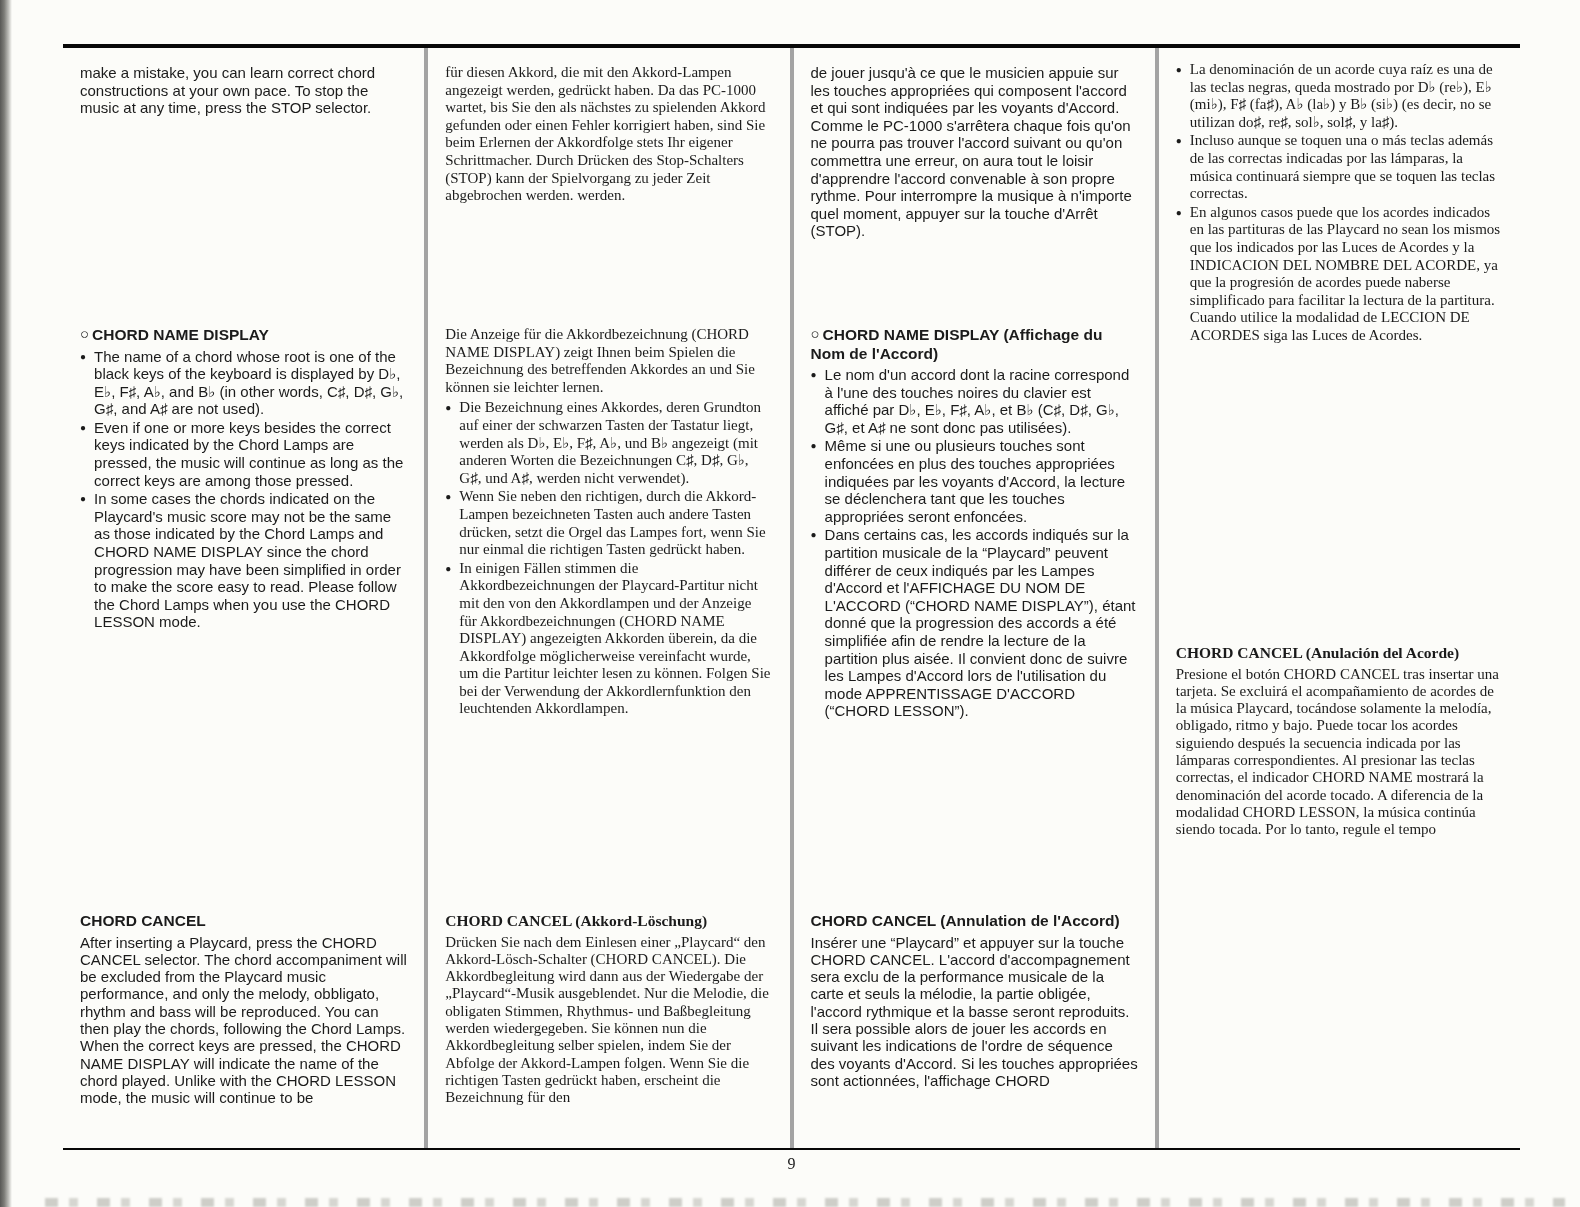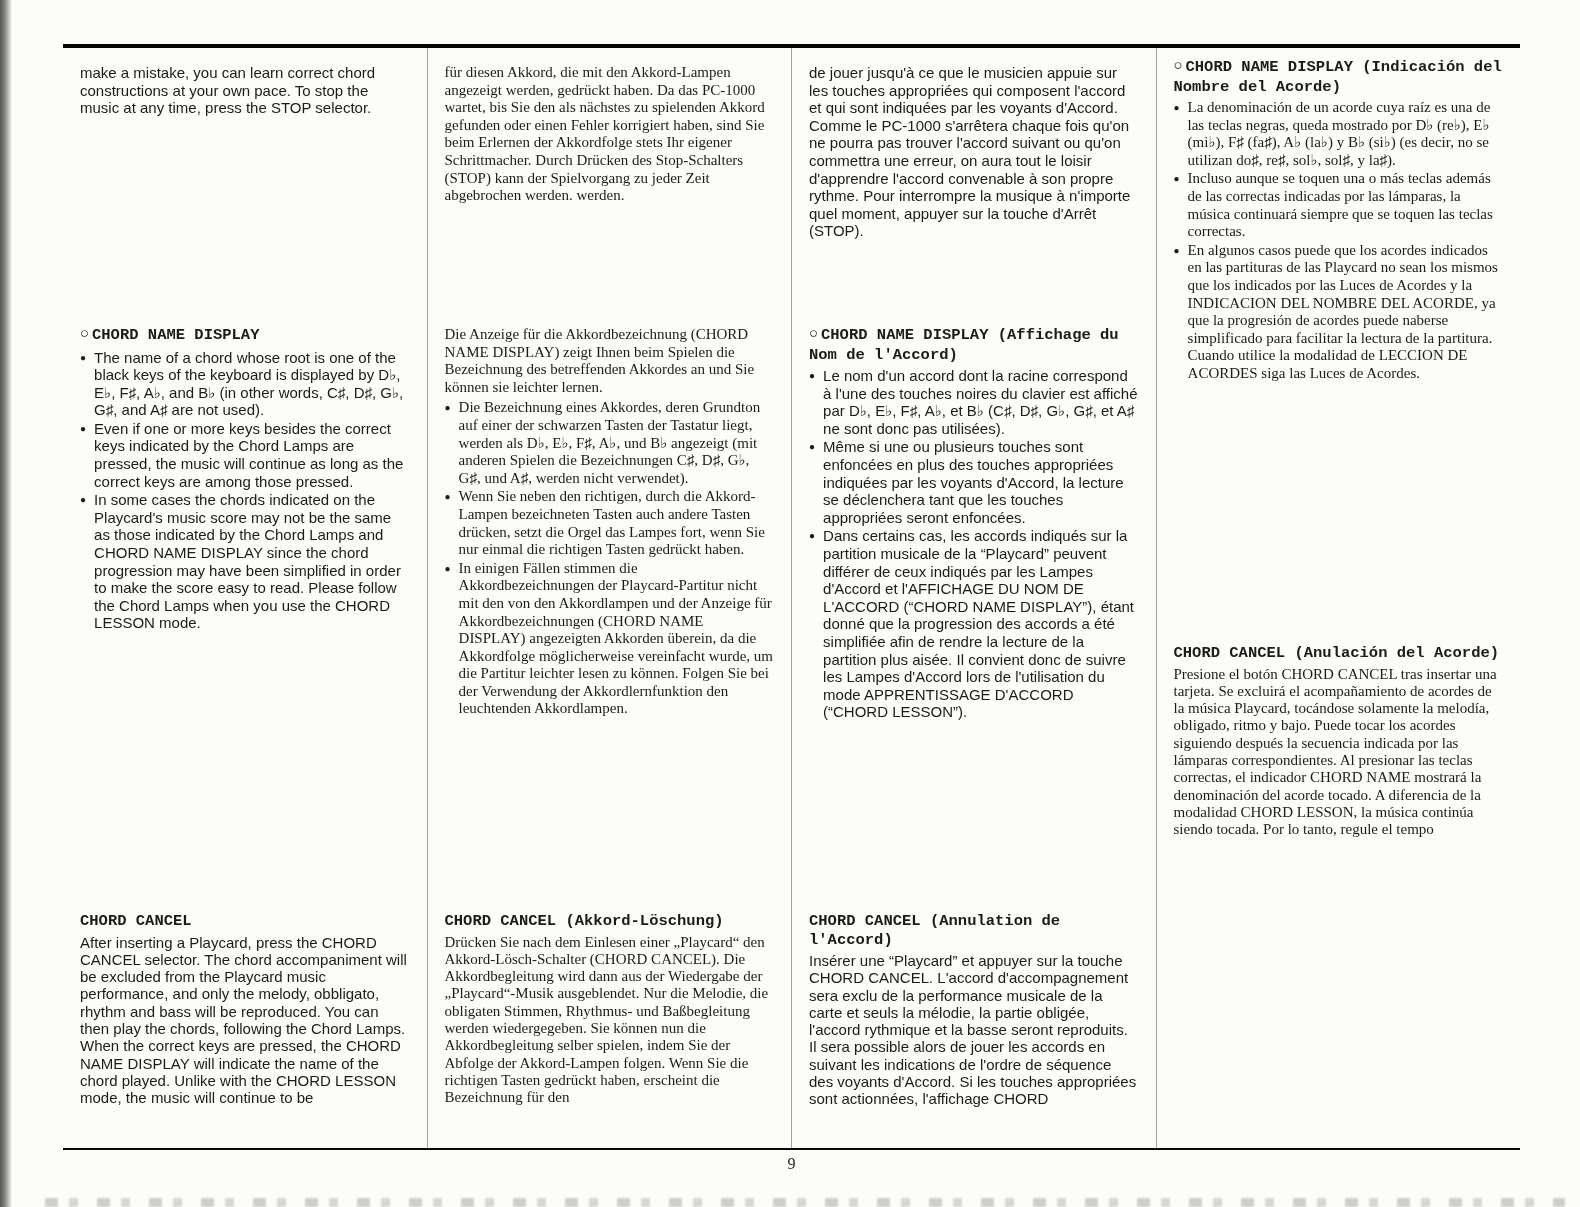--- a/index.html
+++ b/index.html
@@ -14,30 +14,30 @@
     background:linear-gradient(to right,#454543 0%,#6e6e6a 35%,#b4b4b0 70%,rgba(220,220,216,0) 100%);
     opacity:.9;
   }
   .rule-top    { position:absolute; left:63px; top:44px;  width:1457px; height:4px; background:#080808; }
   .rule-bottom { position:absolute; left:63px; top:1148px; width:1457px; height:2px; background:#080808; }
   .content {
     position:absolute; left:63px; top:48px; width:1457px; height:1100px;
     display:flex;
   }
   .col { flex:1 1 0; padding:0 17px; overflow:hidden; }
-  .col + .col { border-left:1px solid #a3a3a3; }
+  .col + .col { border-left:4px solid #a3a3a3; }
   .sans  { font-family:"Liberation Sans", sans-serif; }
   .serif { font-family:"Liberation Serif", serif; }
   .sec  { overflow:hidden; }
   .sec1 { height:268px; padding-top:16px; }
   .sec2 { height:589px; padding-top:10px; }
   .sec3 { padding-top:7px; }
   .sec1 p, p.body, .btxt { font-size:15px; line-height:17.6px; }
   .sec3 p.body { line-height:17.3px; }
-  h3 { font-size:15.5px; line-height:18.5px; font-weight:bold; margin-bottom:3px;font-family:Liberation Mono, monospace; }
+  h3 { font-size:15.5px; line-height:18.5px; font-weight:bold; margin-bottom:3px; }
   .circ { font-weight:normal; font-size:15px; margin-right:3px; position:relative; top:-1px; }
   ul.bullets { list-style:none; margin-top:3px; }
   ul.bullets li { display:flex; gap:8px; margin-top:1px; }
   .blt { flex:0 0 auto; font-size:10px; line-height:17.6px; }
   .footer-num {
     position:absolute; left:63px; top:1155px; width:1457px;
     text-align:center; font-family:"Liberation Serif", serif;
     font-size:16px; color:#1b1b1b;
   }
   .scan-noise {
@@ -84,21 +84,21 @@
 
     <div class="col serif">
       <div class="sec sec1">
         <p>für diesen Akkord, die mit den Akkord-Lampen angezeigt werden, gedrückt haben. Da das PC-1000 wartet, bis Sie den als nächstes zu spielenden Akkord gefunden oder einen Fehler korrigiert haben, sind Sie beim Erlernen der Akkordfolge stets Ihr eigener Schrittmacher. Durch Drücken des Stop-Schalters (STOP) kann der Spielvorgang zu jeder Zeit abgebrochen werden. werden.</p>
       </div>
       <div class="sec sec2">
         <p class="body">Die Anzeige für die Akkordbezeichnung (CHORD NAME DISPLAY) zeigt Ihnen beim Spielen die Bezeichnung des betreffenden Akkordes an und Sie können sie leichter lernen.</p>
         <ul class="bullets">
           <li>
               <span class="blt">●</span>
-              <span class="btxt">Die Bezeichnung eines Akkordes, deren Grundton auf einer der schwarzen Tasten der Tastatur liegt, werden als D♭, E♭, F♯, A♭, und B♭ angezeigt (mit anderen Spielen die Bezeichnungen C♯, D♯, G♭, G♯, und A♯, werden nicht verwendet).</span>
+              <span class="btxt">Die Bezeichnung eines Akkordes, deren Grundton auf einer der schwarzen Tasten der Tastatur liegt, werden als D♭, E♭, F♯, A♭, und B♭ angezeigt (mit anderen Worten die Bezeichnungen C♯, D♯, G♭, G♯, und A♯, werden nicht verwendet).</span>
             </li>
           <li>
               <span class="blt">●</span>
               <span class="btxt">Wenn Sie neben den richtigen, durch die Akkord-Lampen bezeichneten Tasten auch andere Tasten drücken, setzt die Orgel das Lampes fort, wenn Sie nur einmal die richtigen Tasten gedrückt haben.</span>
             </li>
           <li>
               <span class="blt">●</span>
               <span class="btxt">In einigen Fällen stimmen die Akkordbezeichnungen der Playcard-Partitur nicht mit den von den Akkordlampen und der Anzeige für Akkordbezeichnungen (CHORD NAME DISPLAY) angezeigten Akkorden überein, da die Akkordfolge möglicherweise vereinfacht wurde, um die Partitur leichter lesen zu können. Folgen Sie bei der Verwendung der Akkordlernfunktion den leuchtenden Akkordlampen.</span>
             </li>
         </ul>
@@ -131,21 +131,20 @@
         </ul>
       </div>
       <div class="sec sec3">
         <h3>CHORD CANCEL (Annulation de l'Accord)</h3>
         <p class="body">Insérer une “Playcard” et appuyer sur la touche CHORD CANCEL. L'accord d'accompagnement sera exclu de la performance musicale de la carte et seuls la mélodie, la partie obligée, l'accord rythmique et la basse seront reproduits. Il sera possible alors de jouer les accords en suivant les indications de l'ordre de séquence des voyants d'Accord. Si les touches appropriées sont actionnées, l'affichage CHORD</p>
       </div>
     </div>
 
     <div class="col serif">
       <div class="sec sec2">
-        <h3><span class="circ">○</span><span>CHORD NAME DISPLAY (Indicación del Nombre del Acorde)</span></h3>
         <ul class="bullets">
           <li>
               <span class="blt">●</span>
               <span class="btxt">La denominación de un acorde cuya raíz es una de las teclas negras, queda mostrado por D♭ (re♭), E♭ (mi♭), F♯ (fa♯), A♭ (la♭) y B♭ (si♭) (es decir, no se utilizan do♯, re♯, sol♭, sol♯, y la♯).</span>
             </li>
           <li>
               <span class="blt">●</span>
               <span class="btxt">Incluso aunque se toquen una o más teclas además de las correctas indicadas por las lámparas, la música continuará siempre que se toquen las teclas correctas.</span>
             </li>
           <li>

